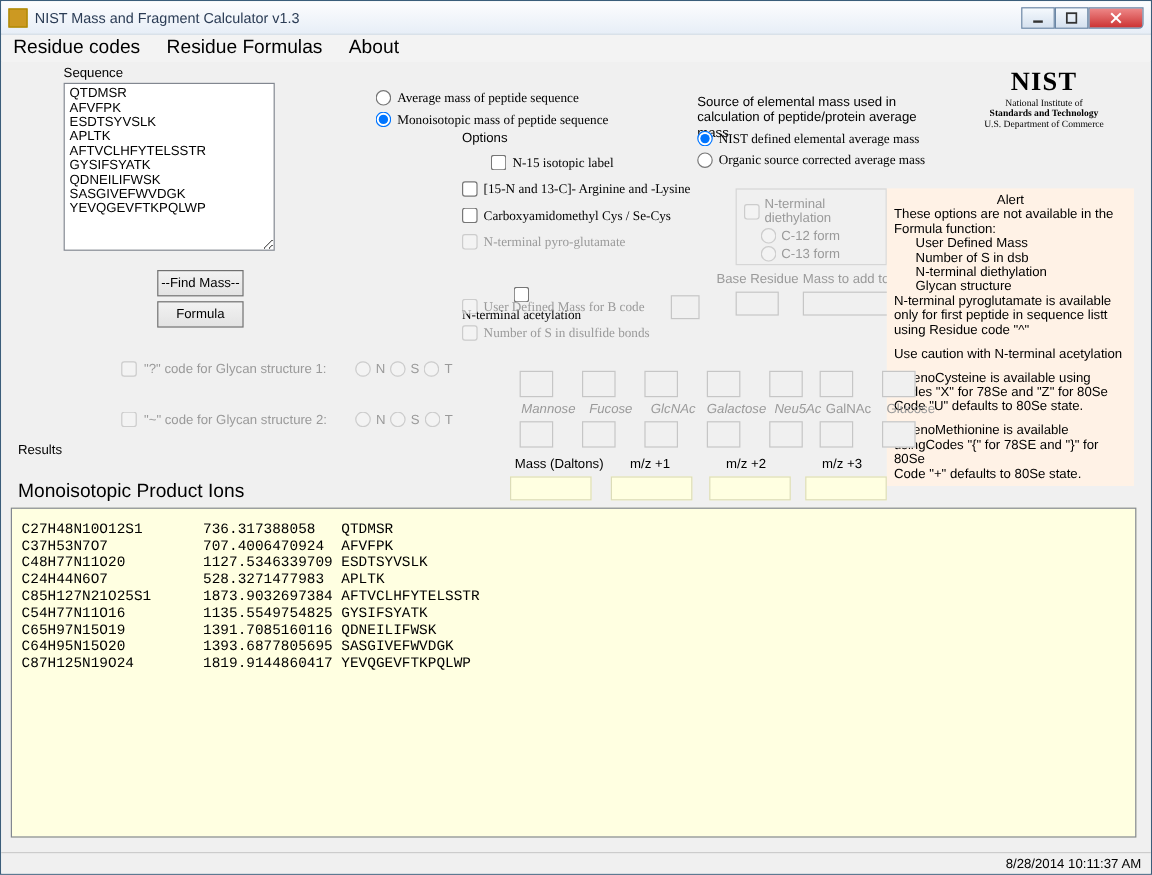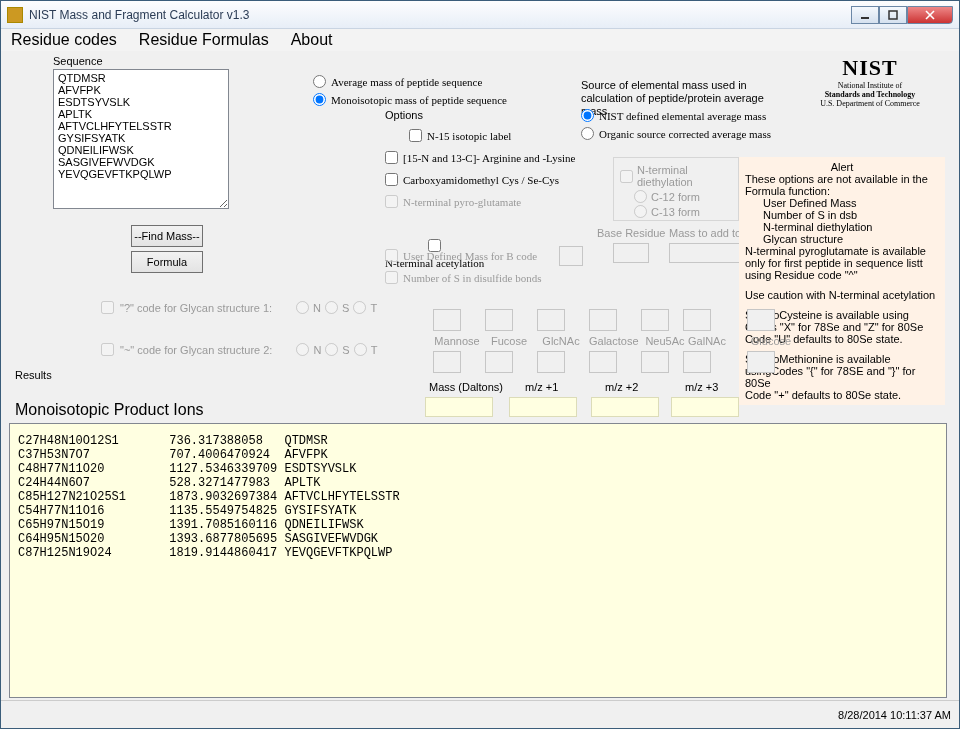--- a/index.html
+++ b/index.html
@@ -8,21 +8,21 @@
 .titlebar { height: 28px; background: linear-gradient(to bottom, #fdfdfe, #e7eef7); display: flex; align-items: center; padding: 0 6px; border-bottom: 1px solid #c9d4e2; }
 .titlebar .app-icon { width: 16px; height: 16px; background: #c92; border: 1px solid #a80; margin-right: 6px; }
 .titlebar .title { flex: 1; color: #2b3c55; font-size: 12px; }
 .winbtns { display: flex; gap: 0; }
 .winbtn { width: 28px; height: 18px; border: 1px solid #6b87a6; background: linear-gradient(to bottom,#f5f9fd,#d5e1ef); display: flex; align-items: center; justify-content: center; cursor: pointer; }
 .winbtn.close { background: linear-gradient(to bottom,#e88,#c33); width: 46px; border-radius: 0 0 4px 0; }
 .winbtn svg { width: 10px; height: 10px; }
 .menubar { height: 22px; background: #f3f3f3; display: flex; align-items: center; padding: 0 10px; gap: 22px; }
 .menubar span { cursor: pointer; font-size: 16px; }
 .client { position: relative; height: calc(100% - 50px - 18px); background: #f0f0f0; }
-.statusbar { position: absolute; bottom: 0; left: 0; right: 0; height: 28px; background: #f0f0f0; border-top: 1px solid #ccc; display: flex; justify-content: flex-end; align-items: center; padding: 0 8px; font-size: 11px; }
+.statusbar { position: absolute; bottom: 0; left: 0; right: 0; height: 18px; background: #f0f0f0; border-top: 1px solid #ccc; display: flex; justify-content: flex-end; align-items: center; padding: 0 8px; font-size: 11px; }
 .seq-label { position: absolute; left: 52px; top: 4px; font-size: 11px; }
 .seq-box { position: absolute; left: 52px; top: 18px; width: 176px; height: 140px; background: #fff; border: 1px solid #828790; padding: 2px 4px; white-space: pre; font-size: 11px; overflow: hidden; }
 .btn { position: absolute; width: 72px; height: 22px; background: linear-gradient(to bottom,#f2f2f2,#e3e3e3); border: 1px solid #707070; cursor: pointer; display: flex; align-items: center; justify-content: center; }
 .btn.findmass { left: 130px; top: 174px; }
 .btn.formula { left: 130px; top: 200px; }
 .radio, .check { position: absolute; display: flex; align-items: center; gap: 5px; }
 .radio input, .check input { margin: 0; }
 .radio label, .check label { font-size: 11px; font-family: Liberation Serif, serif; }
 label.dis { color: #9a9a9a; }
 .opthdr { position: absolute; left: 384px; top: 58px; }
@@ -30,22 +30,22 @@
 .nistlogo { position: absolute; right: 14px; top: 4px; width: 150px; text-align: center; }
 .nistlogo .big { font-weight: bold; font-size: 22px; letter-spacing: 1px; font-family: "Times New Roman", serif; }
 .nistlogo .sm { font-size: 8px; line-height: 9px; font-family: "Times New Roman", serif; }
 .alertbox { position: absolute; right: 14px; top: 106px; width: 206px; background: #fff2e6; padding: 4px 6px; font-size: 10px; line-height: 12px; }
 .alertbox .tit { text-align: center; }
 .alertbox .ind { padding-left: 18px; }
 .sugarrow { position: absolute; display: flex; align-items: center; gap: 4px; color: #9a9a9a; }
 .sugarrow input[type=checkbox]{ margin-right: 2px; }
 .smallbox { width: 28px; height: 22px; border: 1px solid #c6c6c6; background: #f0f0f0; }
 .sugargrid { position: absolute; left: 432px; top: 258px; display: grid; grid-template-columns: repeat(5,48px); gap: 4px 4px; color: #9a9a9a; font-size: 10px; text-align: center; }
-.sugargrid .lbl { height: 12px; }
-.sugargrid2 { position: absolute; left: 682px; top: 258px; display: grid; grid-template-columns: repeat(2,48px); gap: 4px 16px; color: #9a9a9a; font-size: 10px; text-align: center; }
+.sugargrid .lbl { height: 12px; font-style: italic; }
+.sugargrid2 { position: absolute; left: 682px; top: 258px; display: grid; grid-template-columns: repeat(2,48px); gap: 4px 4px; color: #9a9a9a; font-size: 10px; text-align: center; }
 .results-lbl { position: absolute; left: 14px; top: 318px; font-size: 11px; }
 .mono-lbl { position: absolute; left: 14px; top: 350px; font-size: 16px; }
 .mzhdr { position: absolute; top: 330px; font-size: 11px; }
 .mzbox { position: absolute; top: 346px; width: 68px; height: 20px; background: #ffffe1; border: 1px solid #dcdcb8; }
 .results-area { position: absolute; left: 8px; top: 372px; right: 12px; bottom: 12px; background: #ffffe1; border: 1px solid #828790; font-family: "Courier New", monospace; font-size: 12px; padding: 10px 8px; white-space: pre; overflow: scroll; }
 .nterm-box { position: absolute; left: 612px; top: 106px; width: 126px; height: 64px; border: 1px solid #d6d6d6; padding: 6px; color:#9a9a9a; }
 .nterm-box .r { display:flex; align-items:center; gap:4px; margin:2px 0 2px 14px; }
 .baselbl { position:absolute; top: 176px; color:#9a9a9a; font-size:11px; }
 .basebox { position:absolute; top:192px; width:68px; height:20px; border:1px solid #c6c6c6; background:#f0f0f0; }
 </style>

